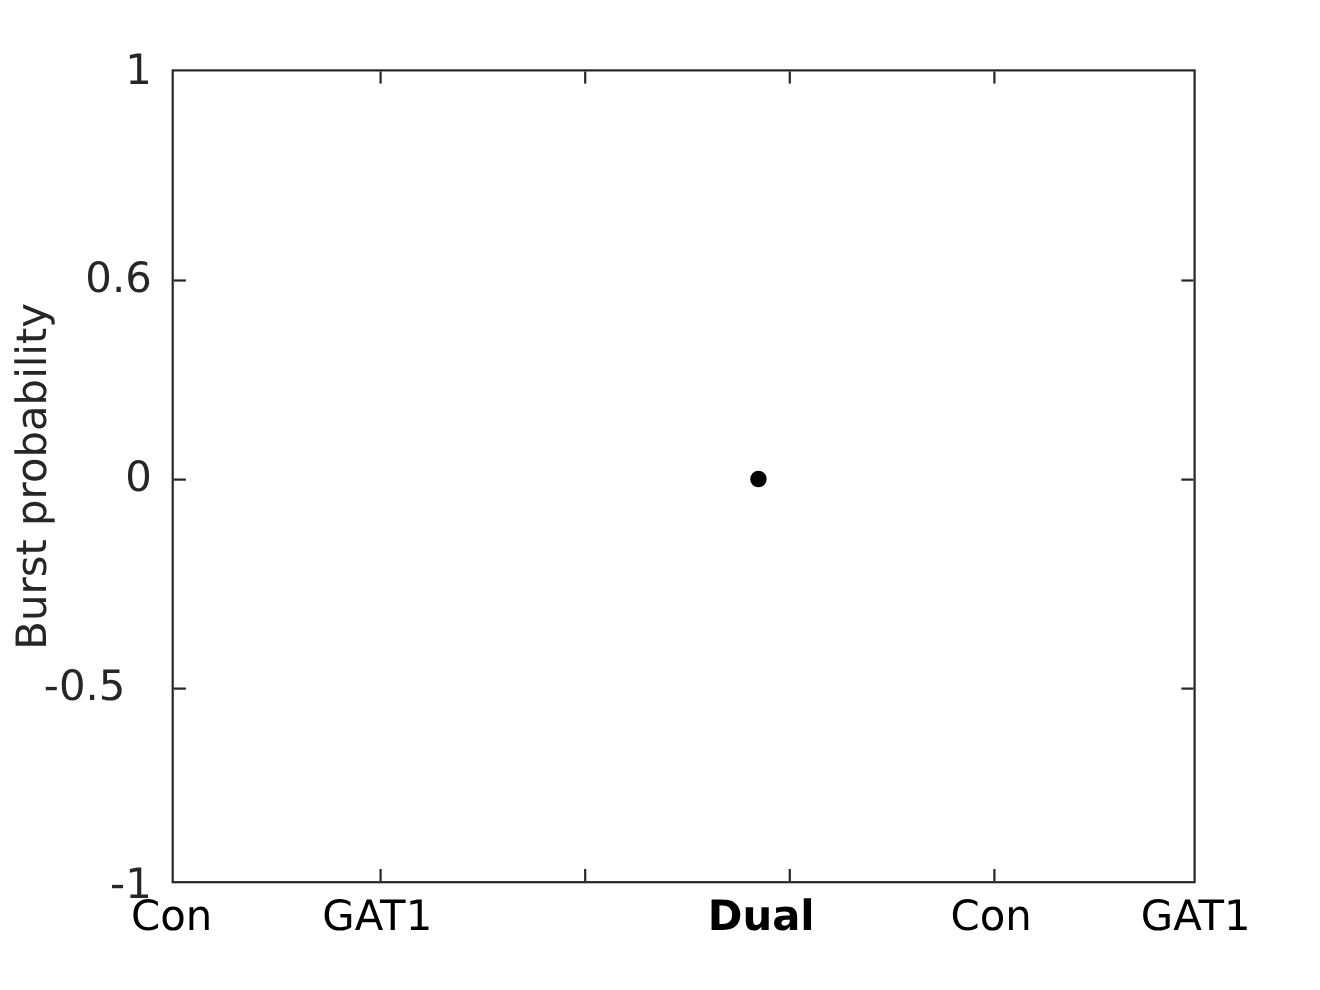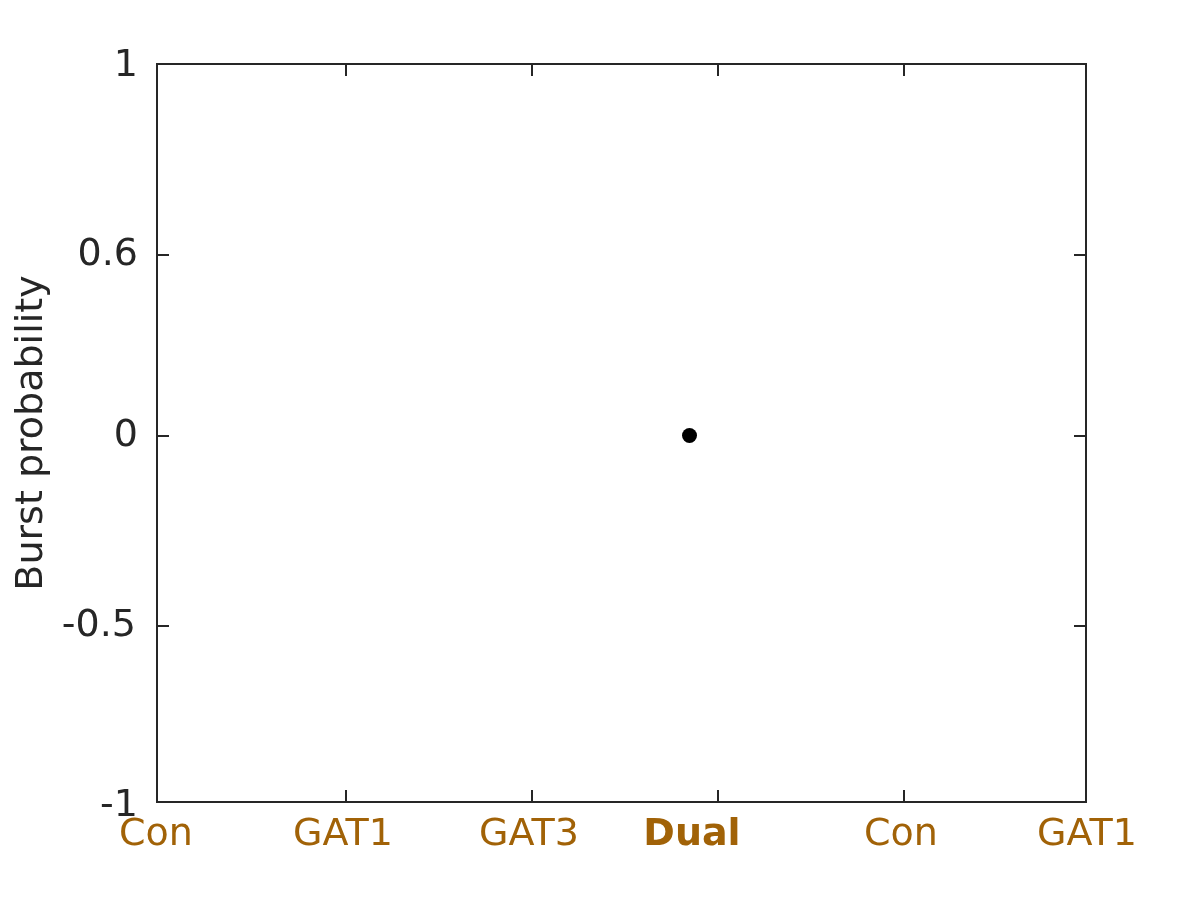--- a/index.html
+++ b/index.html
@@ -74,21 +74,21 @@
     font-size: 38px;
     line-height: 38px;
     color: #262626;
     white-space: nowrap;
   }
   .xlabel-tick {
     position: absolute;
     top: 810px;
     font-size: 38px;
     line-height: 44px;
-    color: #a16207;
+    color: #000000;
     white-space: nowrap;
     text-align: center;
     transform: translateX(-50%);
   }
 
   
   #y-axis-title {
     position: absolute;
     font-size: 38px;
     line-height: 38px;
@@ -116,26 +116,25 @@
 </head>
 <body>
 
 <div id="figure">
 
   <div id="y-axis-title">Burst probability</div>
 
   <div class="ylabel-tick" style="right:1062px; top:44px;">1</div>
   <div class="ylabel-tick" style="right:1062px; top:233px;">0.6</div>
   <div class="ylabel-tick" style="right:1062px; top:414px;">0</div>
-  <div class="ylabel-tick" style="right:1064px; top:604px;">-0.5</div>
+  <div class="ylabel-tick" style="right:1086px; top:604px;">-0.5</div>
   <div class="ylabel-tick" style="right:1062px; top:784px;">-1</div>
 
   <div class="xlabel-tick" style="left:156px;">Con</div>
   <div class="xlabel-tick" style="left:343px;">GAT1</div>
-  <div class="xlabel-tick" style="left:529px;">GAT3</div>
   <div class="xlabel-tick" style="left:692px;font-weight:bold;">Dual</div>
   <div class="xlabel-tick" style="left:901px;">Con</div>
   <div class="xlabel-tick" style="left:1087px;">GAT1</div>
 
   <div id="axes-frame">
 
     <div class="tick-x-bottom" style="left:187px;"></div>
     <div class="tick-x-bottom" style="left:373px;"></div>
     <div class="tick-x-bottom" style="left:559px;"></div>
     <div class="tick-x-bottom" style="left:745px;"></div>

